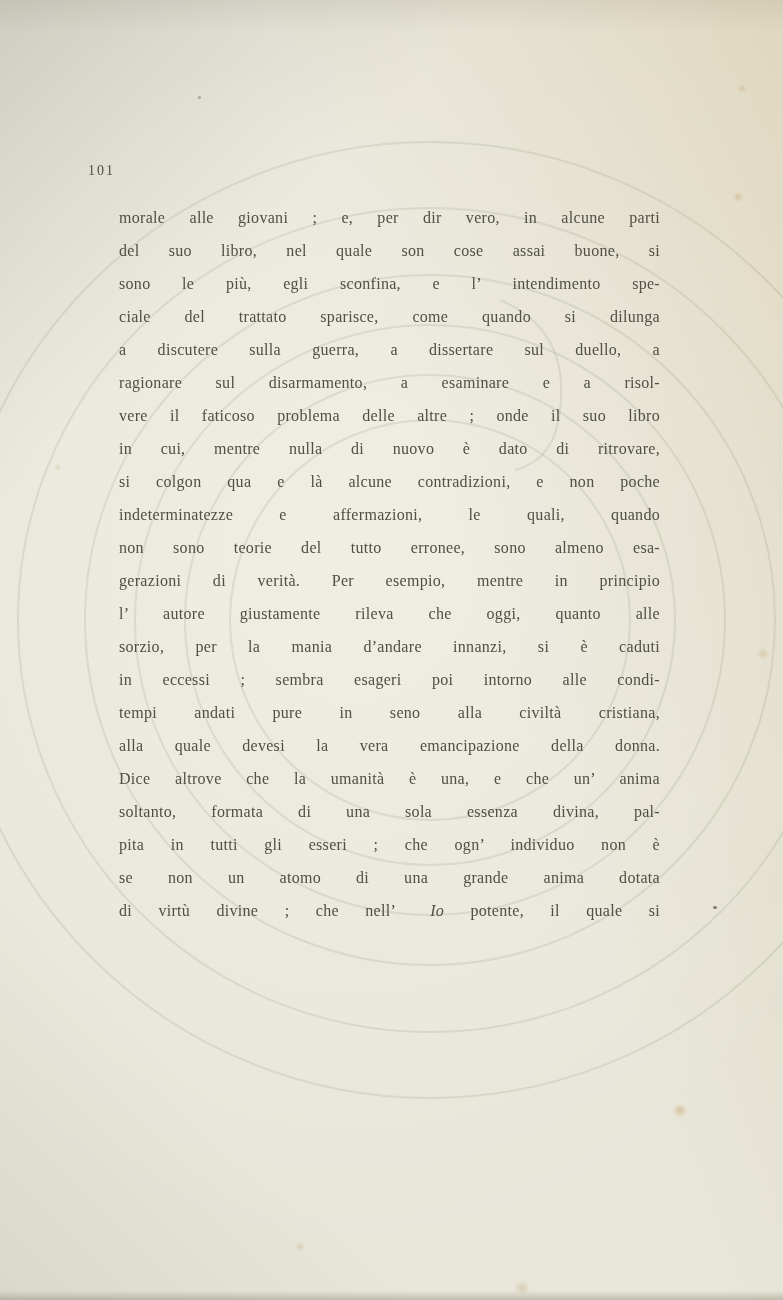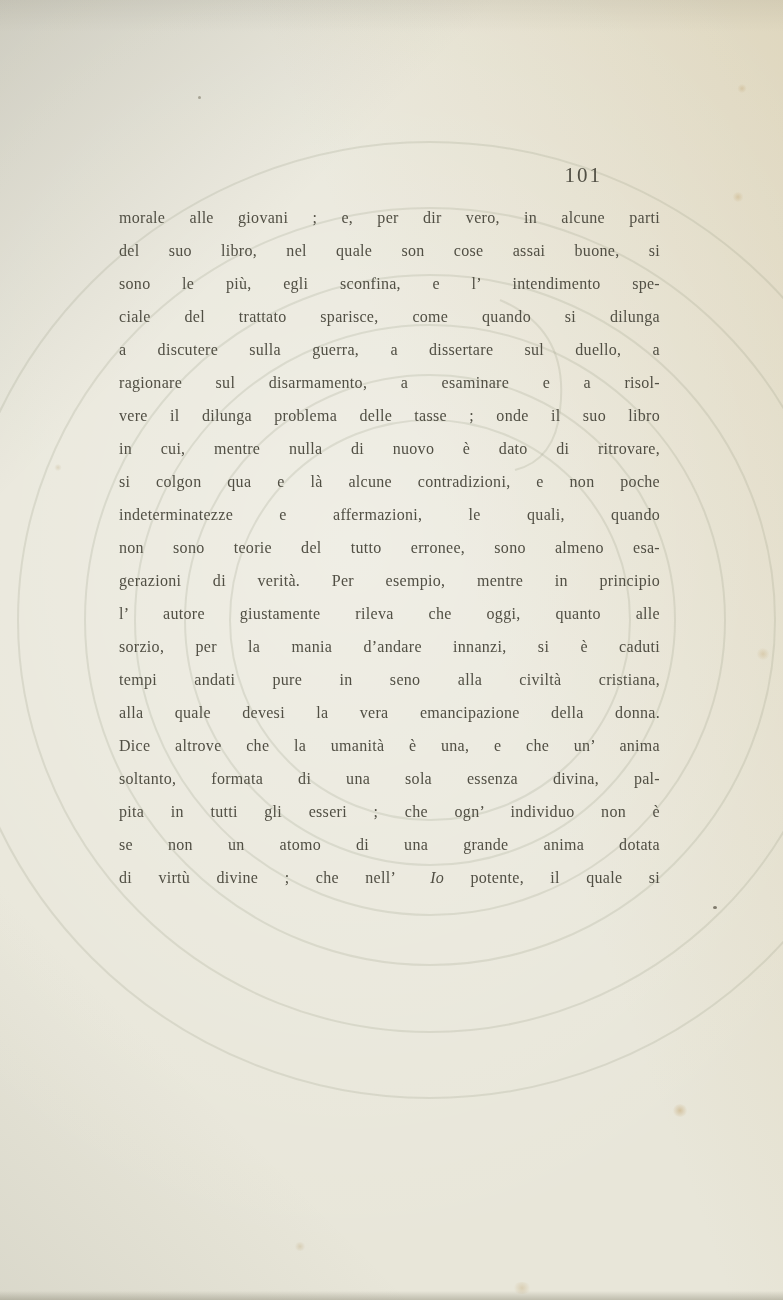--- a/index.html
+++ b/index.html
@@ -19,25 +19,25 @@
       linear-gradient(45deg, rgba(95,95,78,0.10), rgba(95,95,78,0) 20%),
       #e8e6d9;
   }
   .wm {
     position: absolute;
     left: 0; top: 0;
     pointer-events: none;
   }
   .pageno {
     position: absolute;
-    left: 108px;
+    left: 134px;
     top: 163px;
     width: 540px;
-    text-align: right;
-    font-size: 21px;
+    text-align: left;
+    font-size: 14px;
     letter-spacing: 2px;
     transform: translateX(-46px);
   }
   .body-text {
     position: absolute;
     left: 119px;
     top: 201px;
     width: 541px;
     font-size: 16px;
     line-height: 33px;
@@ -74,28 +74,29 @@
 
   <div class="pageno">101</div>
 
   <div class="body-text">
     <div class="line">morale alle giovani ; e, per dir vero, in alcune parti</div>
     <div class="line">del suo libro, nel quale son cose assai buone, si</div>
     <div class="line">sono le più, egli sconfina, e l’ intendimento spe-</div>
     <div class="line">ciale del trattato sparisce, come quando si dilunga</div>
     <div class="line">a discutere sulla guerra, a dissertare sul duello, a</div>
     <div class="line">ragionare sul disarmamento, a esaminare e a risol-</div>
-    <div class="line">vere il dilunga problema delle tasse ; onde il suo libro</div>
+    <div class="line">vere il faticoso problema delle altre ; onde il suo libro</div>
     <div class="line">in cui, mentre nulla di nuovo è dato di ritrovare,</div>
     <div class="line">si colgon qua e là alcune contradizioni, e non poche</div>
     <div class="line">indeterminatezze e affermazioni, le quali, quando</div>
     <div class="line">non sono teorie del tutto erronee, sono almeno esa-</div>
     <div class="line">gerazioni di verità. Per esempio, mentre in principio</div>
     <div class="line">l’ autore giustamente rileva che oggi, quanto alle</div>
     <div class="line">sorzio, per la mania d’andare innanzi, si è caduti</div>
+    <div class="line">in eccessi ; sembra esageri poi intorno alle condi-</div>
     <div class="line">tempi andati pure in seno alla civiltà cristiana,</div>
     <div class="line">alla quale devesi la vera emancipazione della donna.</div>
     <div class="line">Dice altrove che la umanità è una, e che un’ anima</div>
     <div class="line">soltanto, formata di una sola essenza divina, pal-</div>
     <div class="line">pita in tutti gli esseri ; che ogn’ individuo non è</div>
     <div class="line">se non un atomo di una grande anima dotata</div>
     <div class="line">
       <span>di virtù divine ; che nell’</span>
       <span class="it">Io</span>
       <span>potente, il quale si</span>

